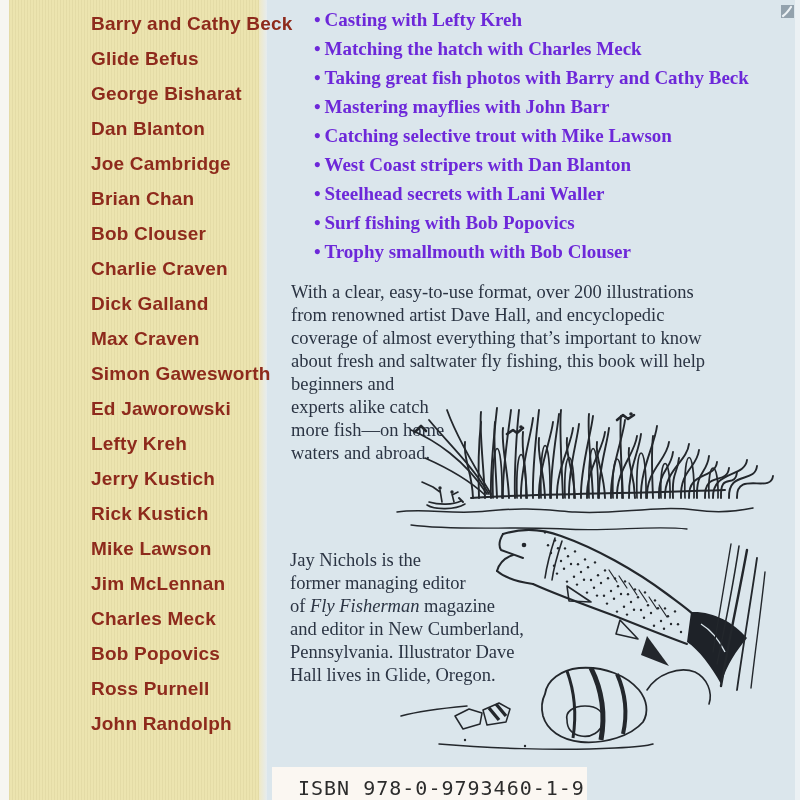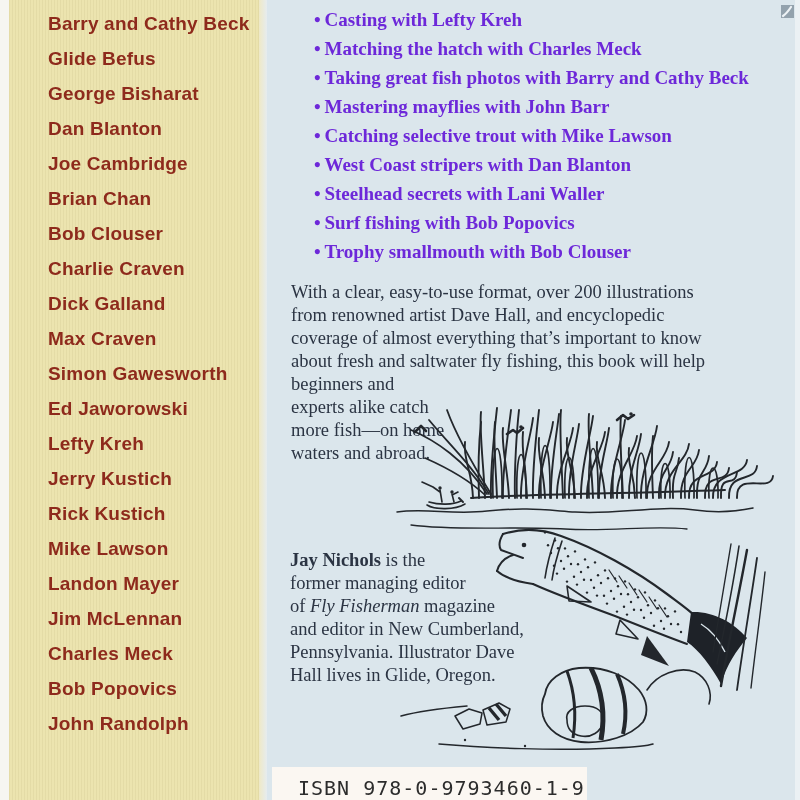--- a/index.html
+++ b/index.html
@@ -8,32 +8,32 @@
   .scan-edge{position:absolute;left:0;top:0;width:9px;height:800px;background:#f6f6f1;}
   .tan-panel{position:absolute;left:9px;top:0;width:250px;height:800px;background:#ece4af;
              background-image:repeating-linear-gradient(90deg,rgba(120,105,50,.07) 0 1px,rgba(0,0,0,0) 1px 3px);}
   .panel-gap{position:absolute;left:259px;top:0;width:8px;height:800px;
              background:linear-gradient(90deg,#efe9c6,#e6ecef);}
   .right-edge{position:absolute;right:0;top:0;width:5px;height:800px;background:rgba(255,255,255,.45);}
 
   .names{position:absolute;left:48px;top:6px;}
   .names .name{height:35px;display:flex;align-items:center;
                font-family:"Liberation Sans",sans-serif;font-weight:bold;font-size:19px;
-               color:#8e2a1c;white-space:nowrap;letter-spacing:.2px;}
+               color:#8e2a1c;white-space:nowrap;letter-spacing:.2px;margin-left:43px;}
 
   .bullets{position:absolute;left:314px;top:5px;margin:0;padding:0;list-style:none;}
   .bullets li{line-height:29px;font-weight:bold;font-size:19px;color:#6d28d9;white-space:nowrap;}
   .bullets li::before{content:"\2022\2009";}
 
   .about{position:absolute;left:291px;top:281px;width:520px;font-size:18.5px;line-height:23px;
          color:#2b3443;white-space:pre-line;}
 
   .bio{position:absolute;left:290px;top:549px;font-size:18.5px;line-height:23px;color:#2b3443;}
   .bio div{white-space:nowrap;}
-  .bio .b{font-weight:bold;}
+  .bio .b{font-weight:normal;}
   .bio .i{font-style:italic;}
 
   .isbn-box{position:absolute;left:272px;top:767px;width:315px;height:40px;background:#fbf7f2;
             box-sizing:border-box;padding:9px 0 0 26px;}
   .isbn{font-family:"DejaVu Sans Mono",monospace;font-size:20px;color:#2c2c2c;letter-spacing:1px;}
 
   .publisher{position:absolute;left:612px;top:808px;font-family:"DejaVu Sans",sans-serif;
              font-style:italic;font-weight:600;font-size:29px;color:#22303e;letter-spacing:.5px;}
 
   .corner-icon{position:absolute;left:781px;top:5px;width:13px;height:13px;}
@@ -60,24 +60,24 @@
     <div class="name">Bob Clouser</div>
     <div class="name">Charlie Craven</div>
     <div class="name">Dick Galland</div>
     <div class="name">Max Craven</div>
     <div class="name">Simon Gawesworth</div>
     <div class="name">Ed Jaworowski</div>
     <div class="name">Lefty Kreh</div>
     <div class="name">Jerry Kustich</div>
     <div class="name">Rick Kustich</div>
     <div class="name">Mike Lawson</div>
-    <div class="name">Landon Mayer</div>
     <div class="name">Jim McLennan</div>
     <div class="name">Charles Meck</div>
     <div class="name">Bob Popovics</div>
+    <div class="name">Ross Purnell</div>
     <div class="name">John Randolph</div>
   </div>
 
   <ul class="bullets">
     <li>Casting with Lefty Kreh</li>
     <li>Matching the hatch with Charles Meck</li>
     <li>Taking great fish photos with Barry and Cathy Beck</li>
     <li>Mastering mayflies with John Barr</li>
     <li>Catching selective trout with Mike Lawson</li>
     <li>West Coast stripers with Dan Blanton</li>

